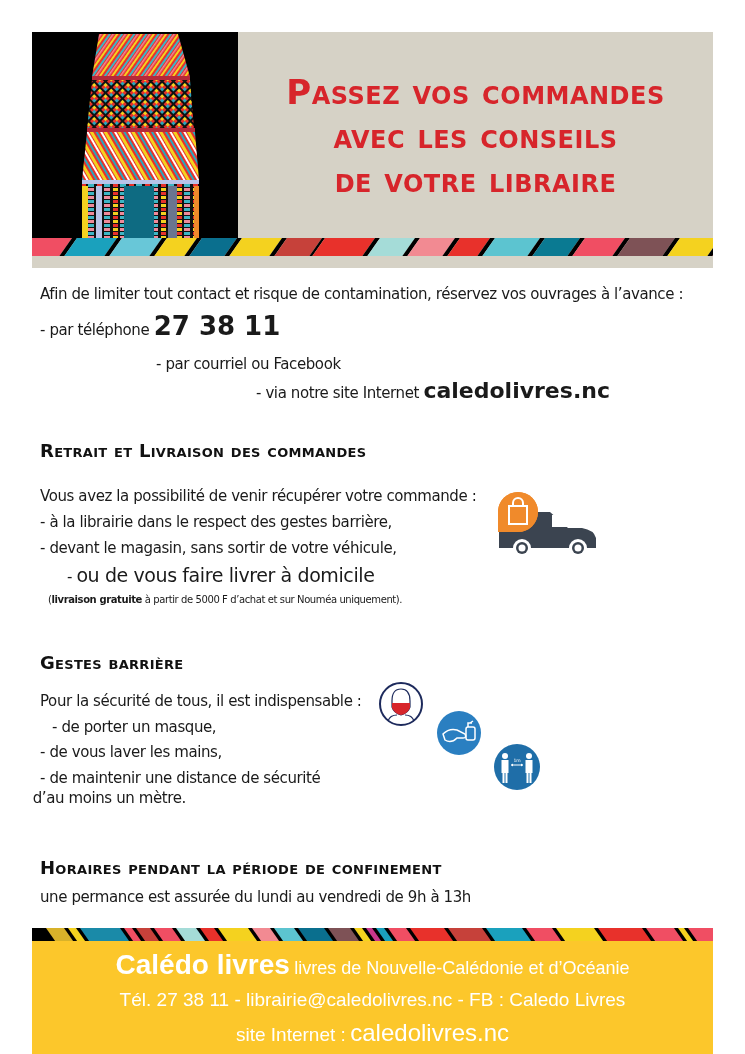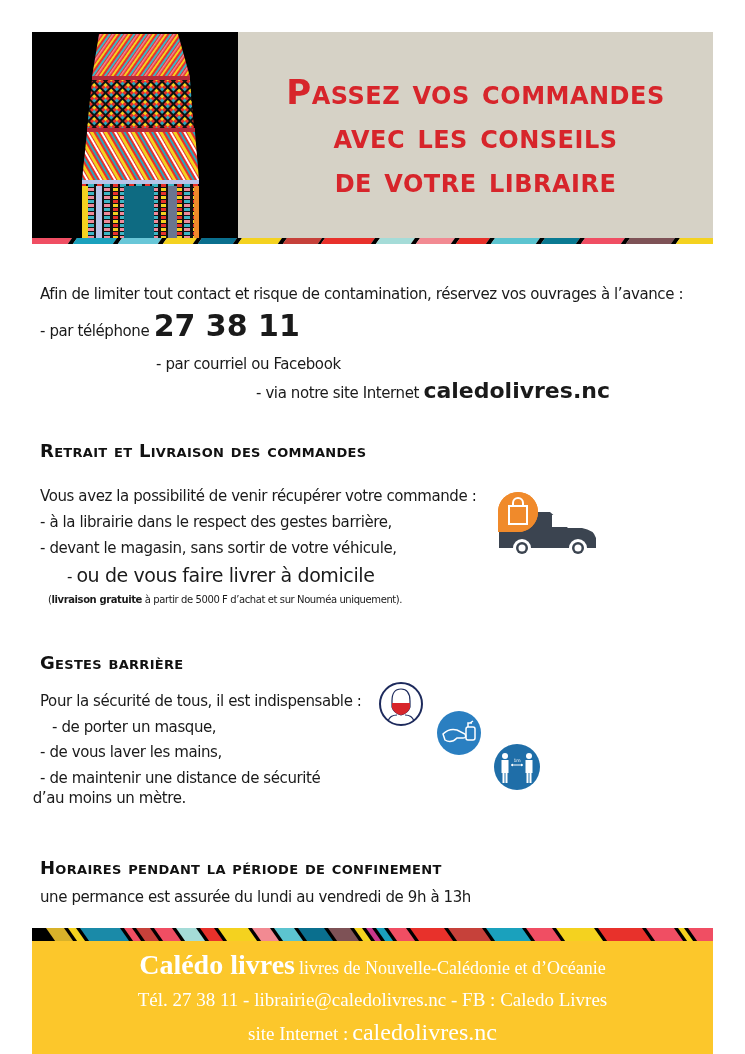--- a/index.html
+++ b/index.html
@@ -1,32 +1,32 @@
 <!DOCTYPE html>
 <html><head>
 <meta charset="utf-8">
 <style>
   html,body{margin:0;padding:0;background:#fff;}
   body{width:745px;height:1054px;position:relative;overflow:hidden;font-family:"DejaVu Sans Condensed","DejaVu Sans",sans-serif;color:#1a1a1a;}
   .abs{position:absolute;}
   
-  #banner{left:32px;top:32px;width:681px;height:212px;background:#d6d2c6;overflow:hidden;}
+  #banner{left:32px;top:32px;width:681px;height:236px;background:#d6d2c6;overflow:hidden;}
   #art{left:0;top:0;width:206px;height:206px;background:#000;overflow:hidden;}
   #banner-title{left:206px;top:38px;width:475px;text-align:center;color:#d7252b;font-family:"DejaVu Sans","Liberation Sans",sans-serif;font-weight:bold;line-height:44px;font-size:34px;letter-spacing:0.5px;font-variant:small-caps;}
   #banner-title span{display:block;}
   .stripes{position:absolute;left:0;width:681px;overflow:hidden;}
   #banner-stripes{top:206px;height:18px;}
   
   .t{position:absolute;font-size:15px;line-height:18px;white-space:nowrap;font-family:"DejaVu Sans",sans-serif;letter-spacing:-0.4px;}
-  .big{font-weight:bold;font-size:30px;letter-spacing:0;}
+  .big{font-weight:bold;font-size:26px;letter-spacing:0;}
   .h{position:absolute;font-weight:bold;font-size:18px;font-variant:small-caps;white-space:nowrap;letter-spacing:0.3px;color:#111;font-family:"DejaVu Sans",sans-serif;}
   
   #footer{left:32px;top:927px;width:681px;height:127px;}
   #footer-stripes{top:0;height:14px;}
-  #footer-box{position:absolute;left:0;top:14px;width:681px;height:113px;background:#fcc72b;color:#fff;text-align:center;font-family:Liberation Serif, serif;}
+  #footer-box{position:absolute;left:0;top:14px;width:681px;height:113px;background:#fcc72b;color:#fff;text-align:center;font-family:Liberation Sans, sans-serif;}
   #footer-box div{position:absolute;left:0;width:681px;white-space:nowrap;}
 </style>
 </head>
 <body>
 
 <div id="banner" class="abs">
   <div id="art" class="abs">
     <svg width="206" height="206" viewBox="0 0 206 206">
       <defs>
         <pattern id="diag" width="10" height="10" patternUnits="userSpaceOnUse" patternTransform="rotate(35)">

